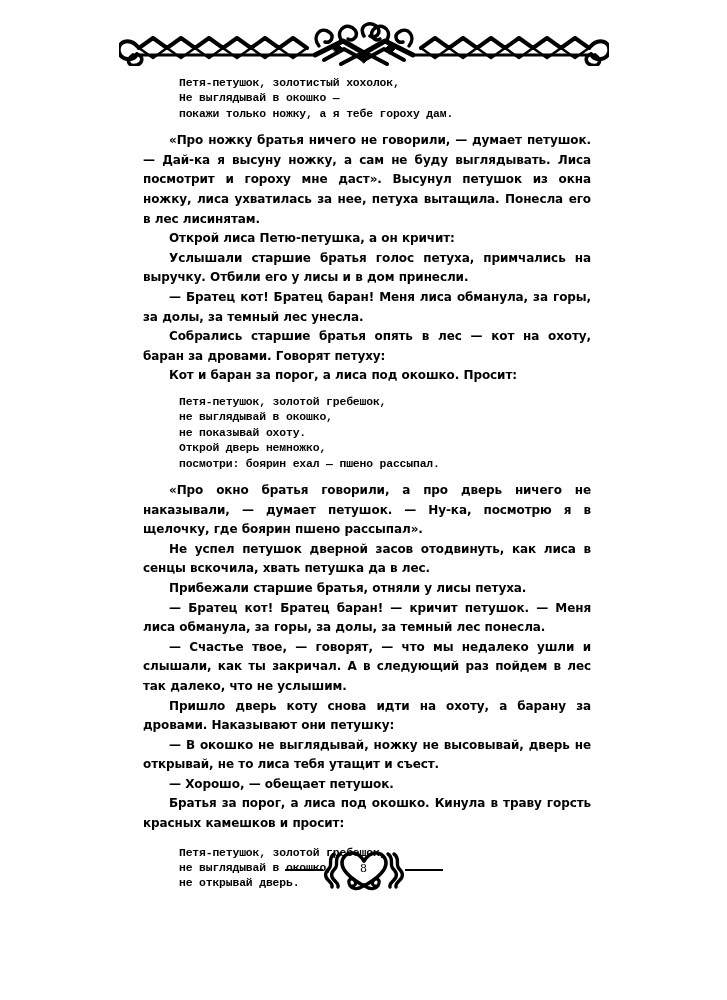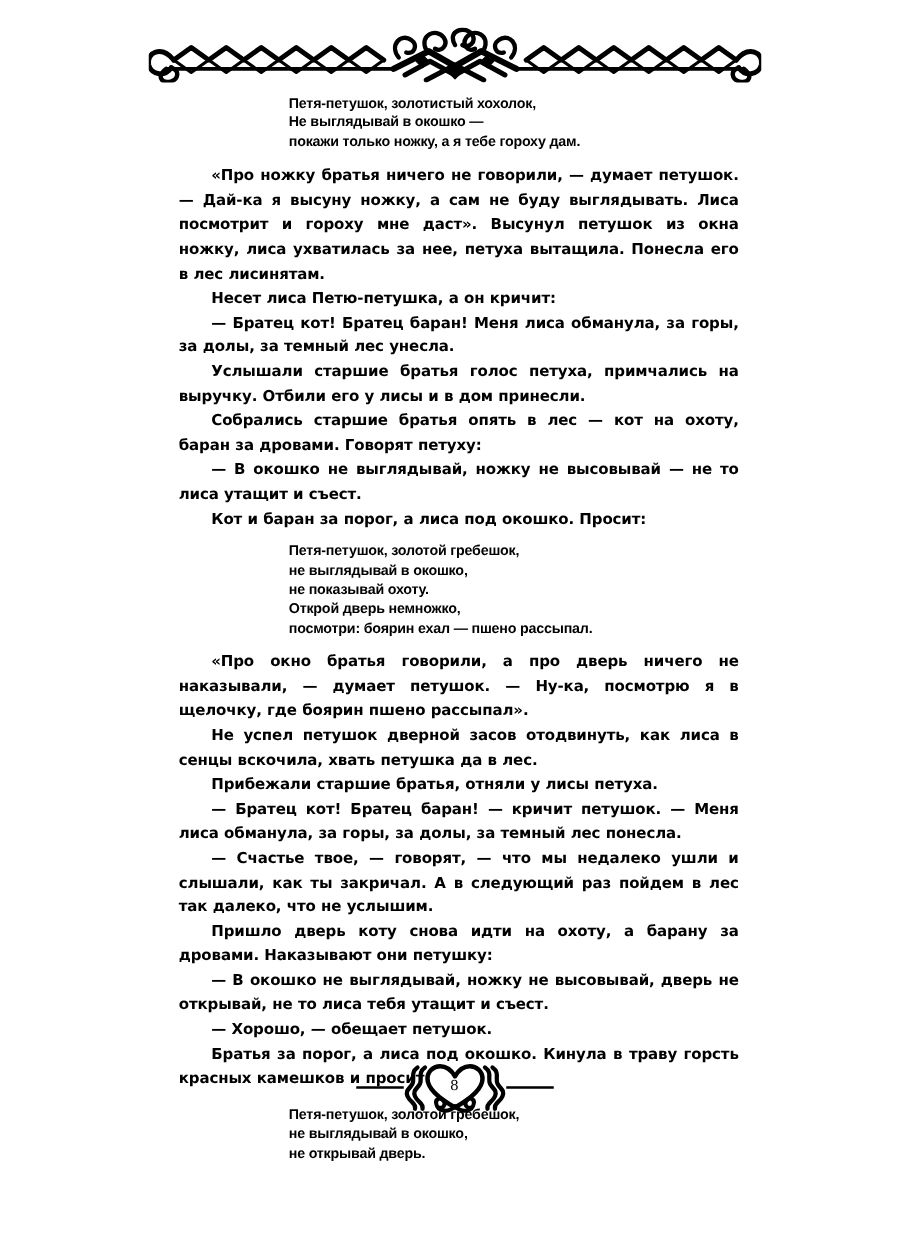--- a/index.html
+++ b/index.html
@@ -58,25 +58,25 @@
   }
 
   
   .verse {
     margin: 0;
     padding: 4px 0 4px 0;
     text-indent: 0;
   }
   .verse .vline {
     display: block;
-    font-family: Liberation Sans, sans-serif;
+    font-family: Liberation Mono, monospace;
     font-size: 11.4px;
     line-height: 15.4px;
     font-weight: 700;
-    margin-left: 88px;
+    margin-left: 36px;
     white-space: pre;
     letter-spacing: -0.15px;
   }
 
   .gap-s { height: 5px; }
   .gap-m { height: 8px; }
 
   
   .footer {
     position: absolute;
@@ -171,25 +171,24 @@
 
     <div class="verse">
       <span class="vline">Петя-петушок, золотистый хохолок,</span>
       <span class="vline">Не выглядывай в окошко —</span>
       <span class="vline">покажи только ножку, а я тебе гороху дам.</span>
     </div>
 
     <div class="gap-s"></div>
 
     <p class="para">«Про ножку братья ничего не говорили, — думает петушок. — Дай-ка я высуну ножку, а сам не буду выглядывать. Лиса посмотрит и гороху мне даст». Высунул петушок из окна ножку, лиса ухватилась за нее, петуха вытащила. Понесла его в лес лисинятам.</p>
-    <p class="para">Несет лиса Петю-петушка, а он кричит:</p>
+    <p class="para">Открой лиса Петю-петушка, а он кричит:</p>
+    <p class="para">Услышали старшие братья голос петуха, примчались на выручку. Отбили его у лисы и в дом принесли.</p>
     <p class="para">— Братец кот! Братец баран! Меня лиса обманула, за горы, за долы, за темный лес унесла.</p>
-    <p class="para">Услышали старшие братья голос петуха, примчались на выручку. Отбили его у лисы и в дом принесли.</p>
     <p class="para">Собрались старшие братья опять в лес — кот на охоту, баран за дровами. Говорят петуху:</p>
-    <p class="para">— В окошко не выглядывай, ножку не высовывай — не то лиса утащит и съест.</p>
     <p class="para">Кот и баран за порог, а лиса под окошко. Просит:</p>
 
     <div class="gap-s"></div>
 
     <div class="verse">
       <span class="vline">Петя-петушок, золотой гребешок,</span>
       <span class="vline">не выглядывай в окошко,</span>
       <span class="vline">не показывай охоту.</span>
       <span class="vline">Открой дверь немножко,</span>
       <span class="vline">посмотри: боярин ехал — пшено рассыпал.</span>

